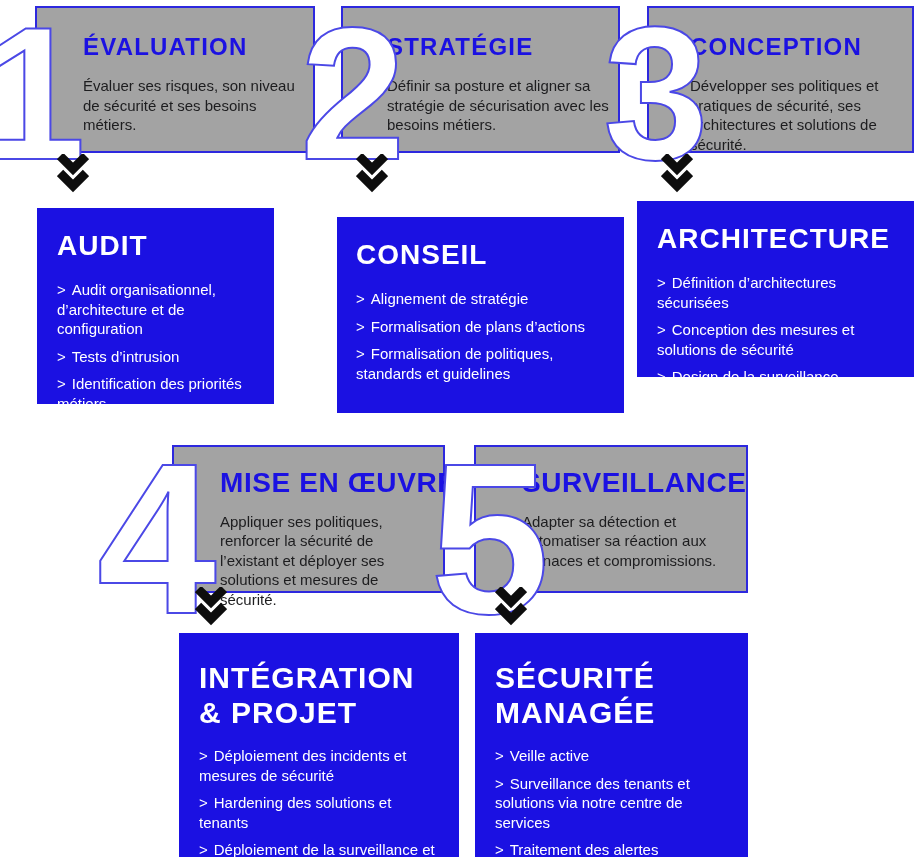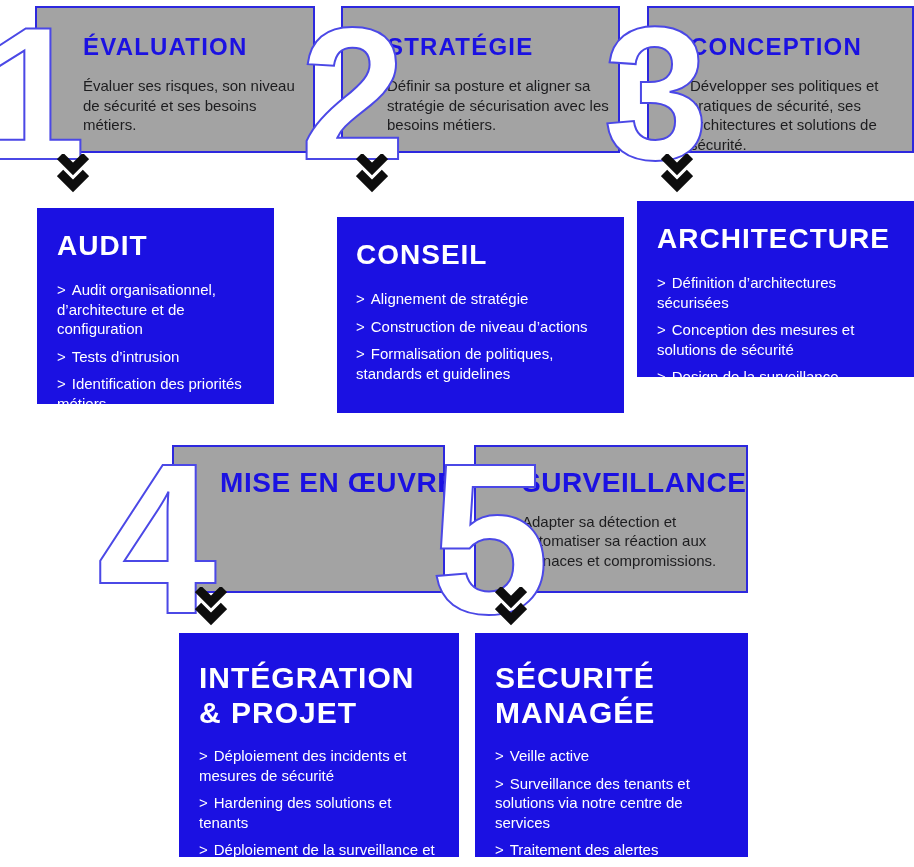--- a/index.html
+++ b/index.html
@@ -104,21 +104,21 @@
   <span class="chev" id="c2">
     <svg width="32" height="42" viewBox="0 0 32 42" fill="none" xmlns="http://www.w3.org/2000/svg">
       <polyline points="3,2 16,15 29,2" stroke="currentColor" stroke-width="9"></polyline>
       <polyline points="3,19 16,32 29,19" stroke="currentColor" stroke-width="9"></polyline>
     </svg>
   </span>
   <div class="panel" id="p2">
     <h2>CONSEIL</h2>
     <ul class="bullets">
       <li><span class="bmark">&gt;</span><span>Alignement de stratégie</span></li>
-      <li><span class="bmark">&gt;</span><span>Construction de niveau d’actions</span></li>
+      <li><span class="bmark">&gt;</span><span>Formalisation de plans d’actions</span></li>
       <li><span class="bmark">&gt;</span><span>Formalisation de politiques, standards et guidelines</span></li>
     </ul>
   </div>
 
   <span class="digit" id="d3">3</span>
   <div class="card" id="card3">
     <div class="card-title">CONCEPTION</div>
     <div class="card-desc">Développer ses politiques et pratiques de sécurité, ses architectures et solutions de sécurité.</div>
   </div>
   <span class="chev" id="c3">
@@ -132,20 +132,21 @@
     <ul class="bullets">
       <li><span class="bmark">&gt;</span><span>Définition d’architectures sécurisées</span></li>
       <li><span class="bmark">&gt;</span><span>Conception des mesures et solutions de sécurité</span></li>
       <li><span class="bmark">&gt;</span><span>Design de la surveillance, détection et réaction sur incidents</span></li>
     </ul>
   </div>
 
   <span class="digit big" id="d4">4</span>
   <div class="card big" id="card4">
     <div class="card-title">MISE EN ŒUVRE</div>
+    <div class="card-desc">Appliquer ses politiques, renforcer la sécurité de l’existant et déployer ses solutions et mesures de sécurité.</div>
   </div>
   <span class="chev" id="c4">
     <svg width="32" height="42" viewBox="0 0 32 42" fill="none" xmlns="http://www.w3.org/2000/svg">
       <polyline points="3,2 16,15 29,2" stroke="currentColor" stroke-width="9"></polyline>
       <polyline points="3,19 16,32 29,19" stroke="currentColor" stroke-width="9"></polyline>
     </svg>
   </span>
   <div class="panel big" id="p4">
     <h2>INTÉGRATION &amp; PROJET</h2>
     <ul class="bullets">

